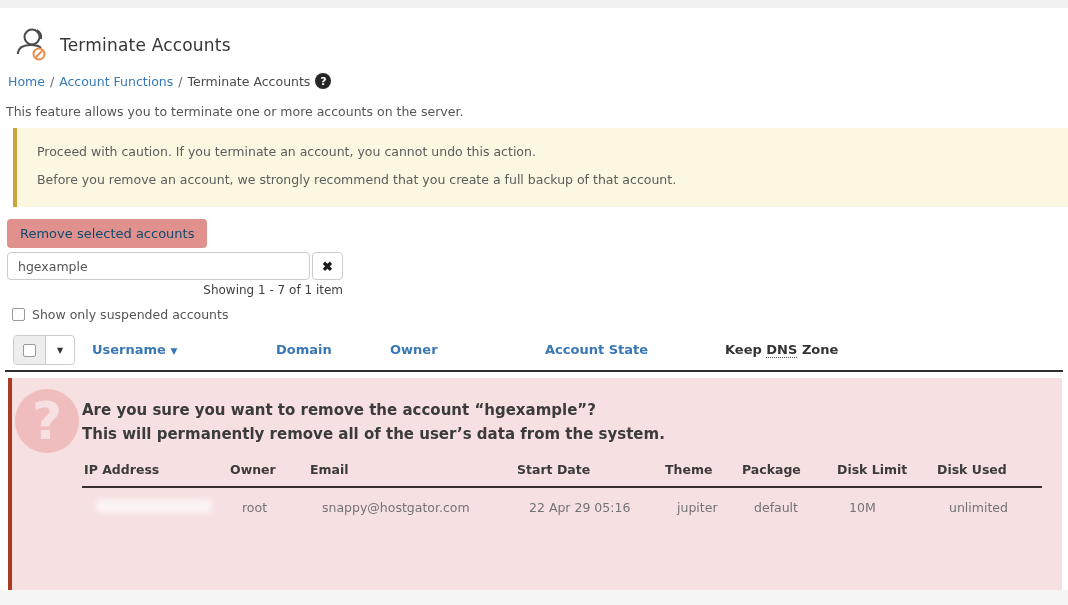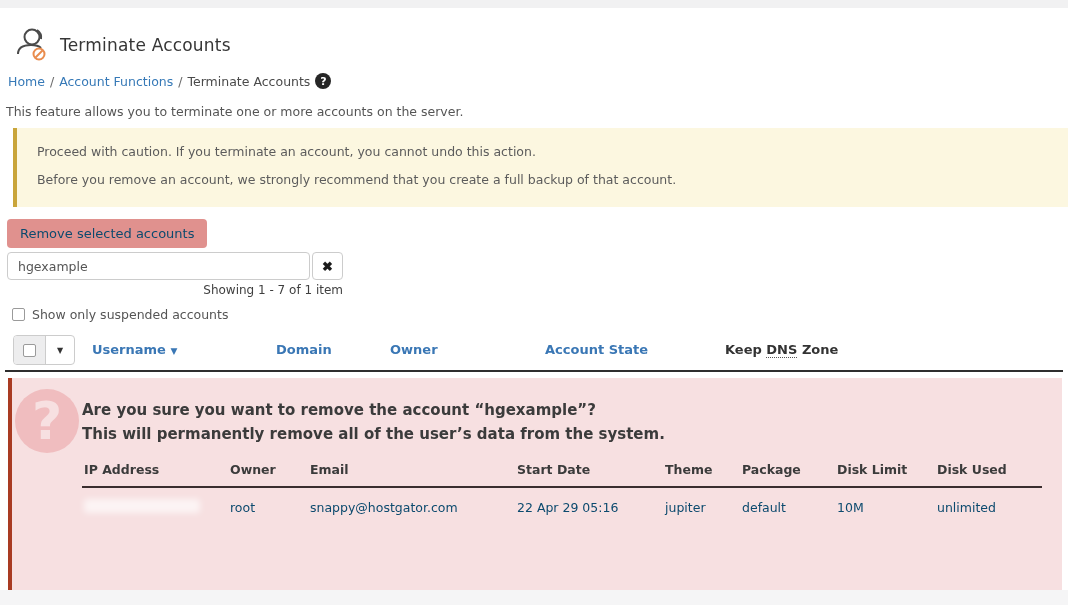--- a/index.html
+++ b/index.html
@@ -79,21 +79,21 @@
   .q-circle {
     position: absolute; left: 3px; top: 11px; width: 64px; height: 64px; border-radius: 50%;
     background: #f0bdbf; color: #f7e0e1; font-size: 52px; font-weight: bold;
     display: flex; align-items: center; justify-content: center; line-height: 1;
   }
   .confirm-title { position: absolute; left: 70px; top: 20px; font-size: 15px; font-weight: bold; color: #3b3b3b; line-height: 24px; }
   .details-table { position: absolute; left: 70px; top: 78px; width: 960px; }
   .dt-row { display: grid; grid-template-columns: 146px 80px 207px 148px 77px 95px 100px 1fr; }
   .dt-head { font-size: 12.5px; font-weight: bold; color: #3b3b3b; padding: 6px 2px 9px 2px; }
   .dt-rule { height: 2px; background: #3a2d2e; }
-  .dt-cell { font-size: 12.5px; color: #0c4a6e; padding: 12px 2px 6px 2px; }
+  .dt-cell { font-size: 12.5px; color: #737373; padding: 12px 2px 6px 2px; margin-left: 12px; }
   .ip-redacted {
     width: 116px; height: 14px; margin-top: -1px; border-radius: 3px;
     background: rgba(255,255,255,.65); filter: blur(3px);
   }
   .annotation-box {
     position: absolute; left: 49px; top: 146px; width: 238px; height: 62px;
     border: 6px solid #f4791f; border-radius: 8px;
     box-shadow: 1px 3px 4px rgba(90,40,30,.35);
   }
   .btn-confirm {

